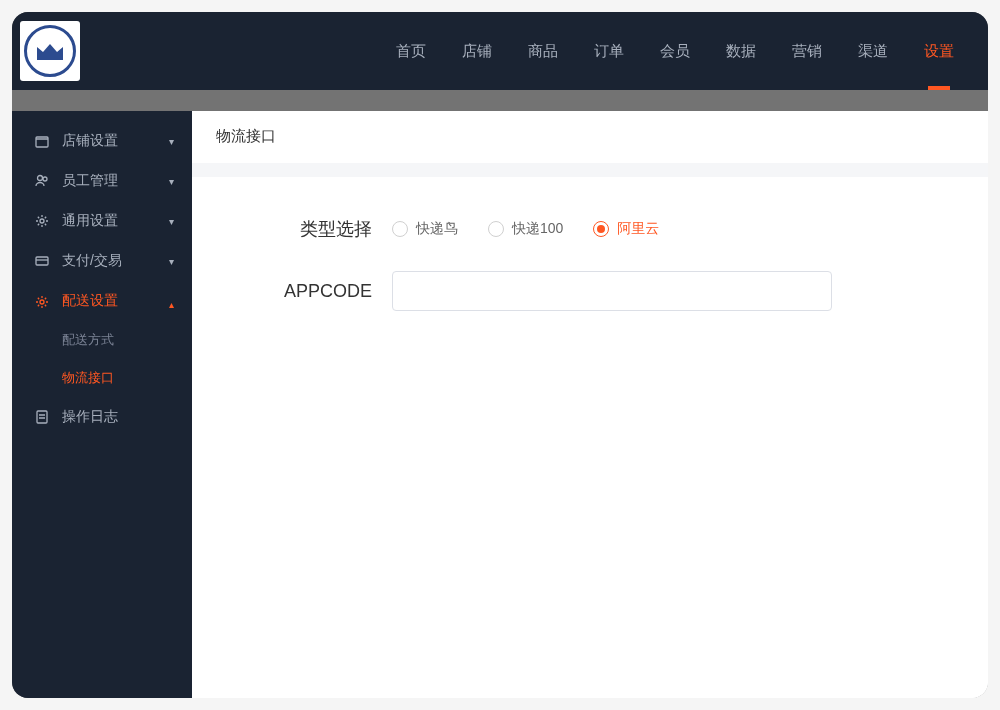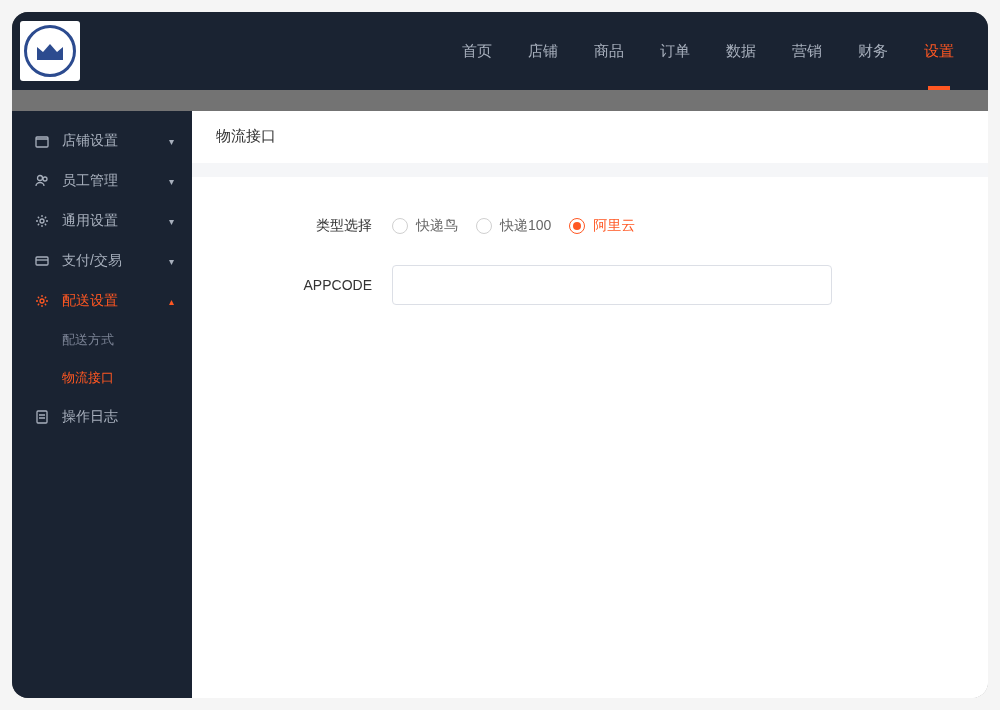--- a/index.html
+++ b/index.html
@@ -110,21 +110,21 @@
       display: flex;
       align-items: center;
       justify-content: center;
       flex-shrink: 0;
     }
     .sidebar-item .icon svg { width: 16px; height: 16px; }
     .sidebar-item .chevron {
       margin-left: auto;
       font-size: 10px;
     }
-    .sidebar-item.active { color: #ff5722; }
+    .sidebar-item.active { color: #ff5722; align-items: flex-end; }
     .sidebar-item.active .icon svg { stroke: #ff5722; fill: none; }
     .sidebar-subitem {
       padding: 10px 26px 10px 50px;
       color: #7a8294;
       font-size: 13px;
       cursor: pointer;
     }
     .sidebar-subitem.active { color: #ff5722; }
     .main-area {
       flex: 1;
@@ -148,25 +148,25 @@
     .form-row {
       display: flex;
       align-items: center;
       margin-bottom: 30px;
     }
     .form-label {
       width: 180px;
       text-align: right;
       padding-right: 20px;
       color: #333;
-      font-size: 14px;
+      font-size: 18px;
     }
     .radio-group {
       display: flex;
-      gap: 18px;
+      gap: 30px;
       align-items: center;
     }
     .radio-item {
       display: flex;
       align-items: center;
       cursor: pointer;
       font-size: 14px;
       color: #666;
     }
     .radio-circle {
@@ -211,23 +211,24 @@
           <path d="M2 16 L2 6 L8 11 L15 3 L22 11 L28 6 L28 16 Z" fill="#2c4b8f"></path>
           <rect x="2" y="16" width="26" height="3" fill="#2c4b8f"></rect>
         </svg>
       </div>
     </div>
     <div class="top-nav">
       <div class="top-nav-item">首页</div>
       <div class="top-nav-item">店铺</div>
       <div class="top-nav-item">商品</div>
       <div class="top-nav-item">订单</div>
+      <div class="top-nav-item">会员</div>
       <div class="top-nav-item">数据</div>
       <div class="top-nav-item">营销</div>
-      <div class="top-nav-item">财务</div>
+      <div class="top-nav-item">渠道</div>
       <div class="top-nav-item active">设置</div>
     </div>
   </div>
   <div class="body-row">
     <div class="sidebar">
       <div class="sidebar-item">
         <span class="icon">
           <svg viewBox="0 0 16 16" fill="none" stroke="#a8b0bd" stroke-width="1.3">
               <rect x="2" y="4" width="12" height="10" rx="1"></rect>
               <path d="M2 6 h12"></path>

